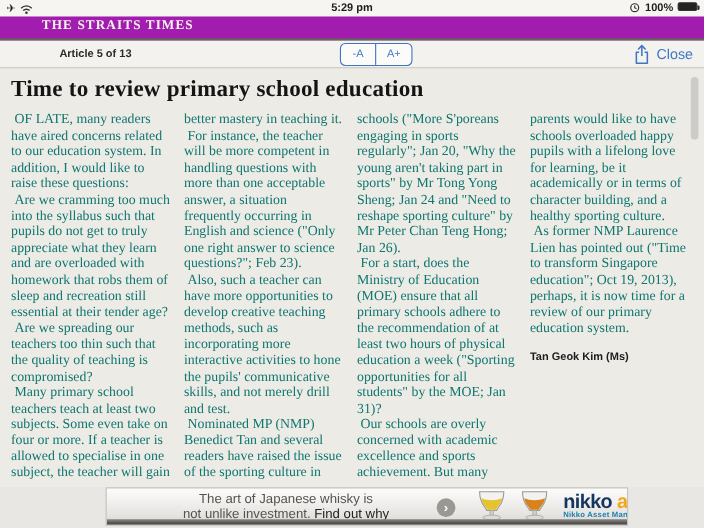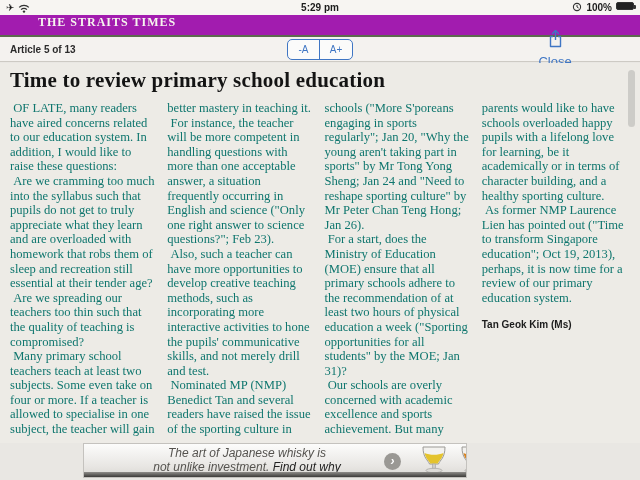--- a/index.html
+++ b/index.html
@@ -22,48 +22,48 @@
     background:#a21caf; border-bottom:2px solid #5c6a4f;
     display:flex; align-items:flex-start; color:#f6f5ee; }
   .brand { font-family:"Liberation Serif", serif; font-weight:700; font-size:12px;
     letter-spacing:1px; margin-left:38px; }
   .masthead-right { margin-left:auto; display:flex; align-items:center; gap:14px; margin-right:8px; }
   .m-date { font-size:8px; font-weight:700; letter-spacing:.5px; color:#eef0e6; opacity:.9; }
   .m-section { font-family:"Liberation Serif", serif; font-size:14px; font-weight:700; letter-spacing:1px; }
 
   
   .toolbar { position:absolute; left:0; top:37px; width:640px; height:25px;
-    background:#f4f2ef; border-bottom:1px solid #cdcac4; display:flex; align-items:center; }
+    background:#f4f2ef; border-bottom:1px solid #cdcac4; display:flex; align-items:center;padding-left:44px; }
   .article-pos { font-size:10px; font-weight:700; color:#2b2b2b; margin-left:10px; width:150px; }
   .seg-wrap { flex:1; display:flex; justify-content:center; }
   .segmented { display:flex; border:1px solid #3f76c4; border-radius:5px; overflow:hidden; background:#fbfbfa; }
   .seg-btn { width:32px; height:19px; font-size:10px; color:#3f76c4; background:transparent;
     border:none; cursor:pointer; font-family:"Liberation Sans",sans-serif; }
   .seg-btn:first-child { border-right:1px solid #3f76c4; }
-  .toolbar-right { width:150px; display:flex; align-items:center; justify-content:flex-end; gap:6px; margin-right:10px;flex-direction:column; }
+  .toolbar-right { width:150px; display:flex; align-items:center; justify-content:flex-end; gap:6px; margin-right:10px; }
   .close-label { color:#3f76c4; font-size:13px; cursor:pointer; }
 
   
   .article { position:absolute; left:0; top:63px; width:640px; height:380px; background:#edebe6; }
   .headline { font-family:"Liberation Serif", serif; font-weight:700; font-size:21px;
     color:#141414; padding:5px 2px 8px 10px; letter-spacing:.2px; }
   .cols { display:flex; gap:9px; padding:0 10px; }
   .col { flex:1; min-width:0; }
   .para { font-family:Liberation Serif, serif; font-size:12.6px; line-height:14.6px;
     color:#0f766e; white-space:pre-wrap; }
   .byline { font-size:10px; font-weight:700; color:#1c1c1c; margin-top:14px;
     font-family:"Liberation Sans", sans-serif; }
   .scroll-indicator { position:absolute; right:5px; top:70px; width:7px; height:57px;
     background:rgba(110,110,110,.25); border-radius:4px; }
 
   
   .ad-region { position:absolute; left:0; top:443px; width:640px; height:37px; background:#e9e7e3; }
-  .ad-banner { position:absolute; left:83px; top:0; width:384px; height:35px;
+  .ad-banner { position:absolute; left:96px; top:0; width:475px; height:35px;
     background:linear-gradient(180deg,#fcfcfb 0%, #e7e5e2 70%, #d9d7d3 100%);
-    border:1px solid #c4c2be; cursor:pointer; overflow:hidden;font-style:italic; }
+    border:1px solid #c4c2be; cursor:pointer; overflow:hidden; }
   .ad-floor { position:absolute; left:0; bottom:0; width:100%; height:5px;
     background:linear-gradient(180deg,#8f8d89,#3c3b39); }
   .ad-text { position:absolute; left:38px; top:2px; width:250px; text-align:center;
     font-size:12px; color:#55534f; line-height:14px; }
   .ad-cta { color:#222; }
   .ad-arrow { position:absolute; left:300px; top:9px; width:17px; height:17px; border-radius:50%;
     background:#9a9894; color:#fff; font-size:12px; line-height:16px; text-align:center; font-weight:700; }
   .glass { position:absolute; top:2px; }
   .glass.g1 { left:333px; }
   .glass.g2 { left:372px; }

